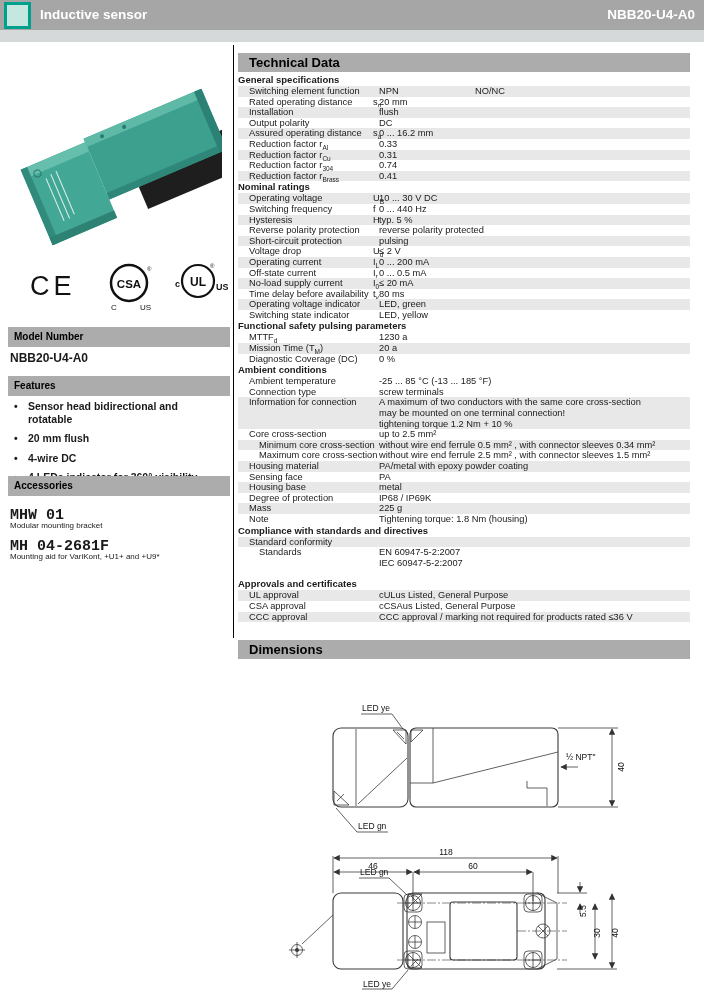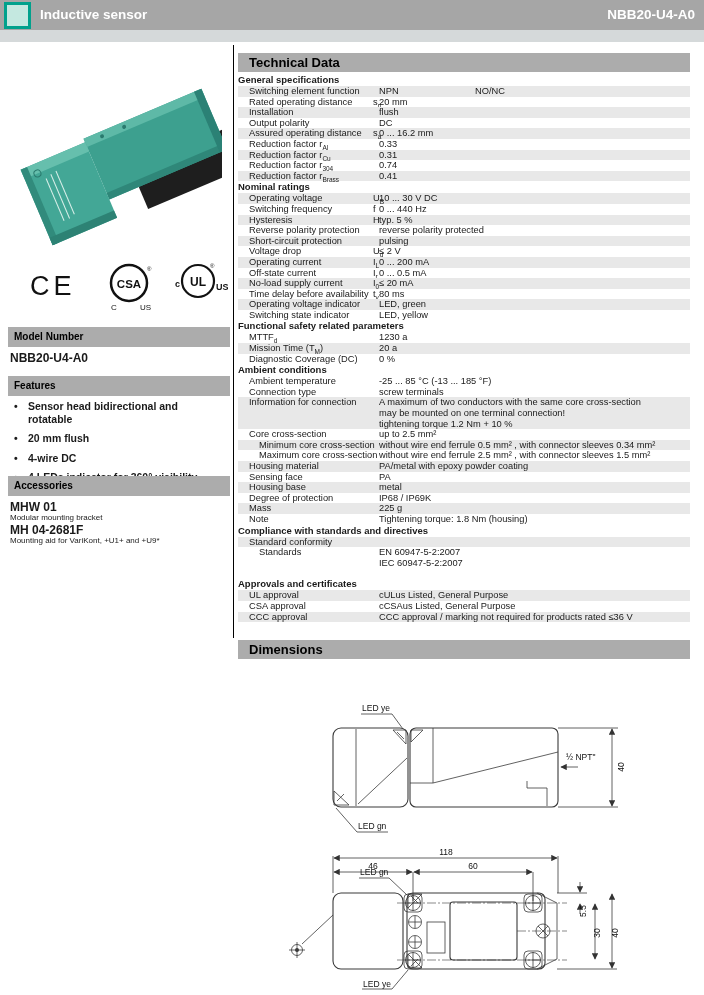--- a/index.html
+++ b/index.html
@@ -20,21 +20,21 @@
   .logos{position:absolute;left:12px;top:255px;width:216px;height:62px;}
   .lc-bar{position:absolute;left:8px;width:222px;height:20px;background:#acacac;font-size:10px;font-weight:bold;line-height:20px;padding-left:6px;box-sizing:border-box;color:#000;}
   #bar-model{top:327px;}
   #bar-features{top:376px;}
   #bar-accessories{top:476px;}
   .model-value{position:absolute;left:10px;top:351px;font-size:12px;font-weight:bold;}
   .features-list{position:absolute;left:12px;top:400px;width:212px;margin:0;padding:0;list-style:none;}
   .features-list li{position:relative;font-size:10.5px;font-weight:bold;line-height:12.5px;margin:0 0 7px 0;padding-left:16px;}
   .features-list li::before{content:"\2022";position:absolute;left:2px;}
   .acc-list{position:absolute;left:10px;top:499px;width:214px;}
-  .acc-name{font-size:12px;font-weight:bold;line-height:11px;margin-top:3px;}
+  .acc-name{font-size:15px;font-weight:bold;line-height:11px;margin-top:11px;font-family:Liberation Mono, monospace;}
   .acc-desc{font-size:8px;line-height:9px;color:#222;}
 
   
   .rc-bar{position:absolute;left:238px;width:452px;height:19px;background:#acacac;font-size:13px;font-weight:bold;line-height:19px;padding-left:11px;box-sizing:border-box;color:#000;}
   #bar-tech{top:53px;}
   #bar-dims{top:640px;}
 
   .spec-table{position:absolute;left:238px;top:74px;width:452px;}
   .sec-title{font-size:9.5px;font-weight:bold;height:12px;line-height:12px;}
   .row{position:relative;min-height:10.6px;}
@@ -222,21 +222,21 @@
         <div class="val">80 ms</div>
       </div>
       <div class="row shaded">
         <span class="lbl">Operating voltage indicator</span>
         <div class="val">LED, green</div>
       </div>
       <div class="row">
         <span class="lbl">Switching state indicator</span>
         <div class="val">LED, yellow</div>
       </div>
-      <div class="sec-title">Functional safety related parameters</div>
+      <div class="sec-title">Functional safety pulsing parameters</div>
       <div class="row">
         <span class="lbl">MTTF<sub>d</sub></span>
         <div class="val">1230 a</div>
       </div>
       <div class="row shaded">
         <span class="lbl">Mission Time (T<sub>M</sub>)</span>
         <div class="val">20 a</div>
       </div>
       <div class="row">
         <span class="lbl">Diagnostic Coverage (DC)</span>

